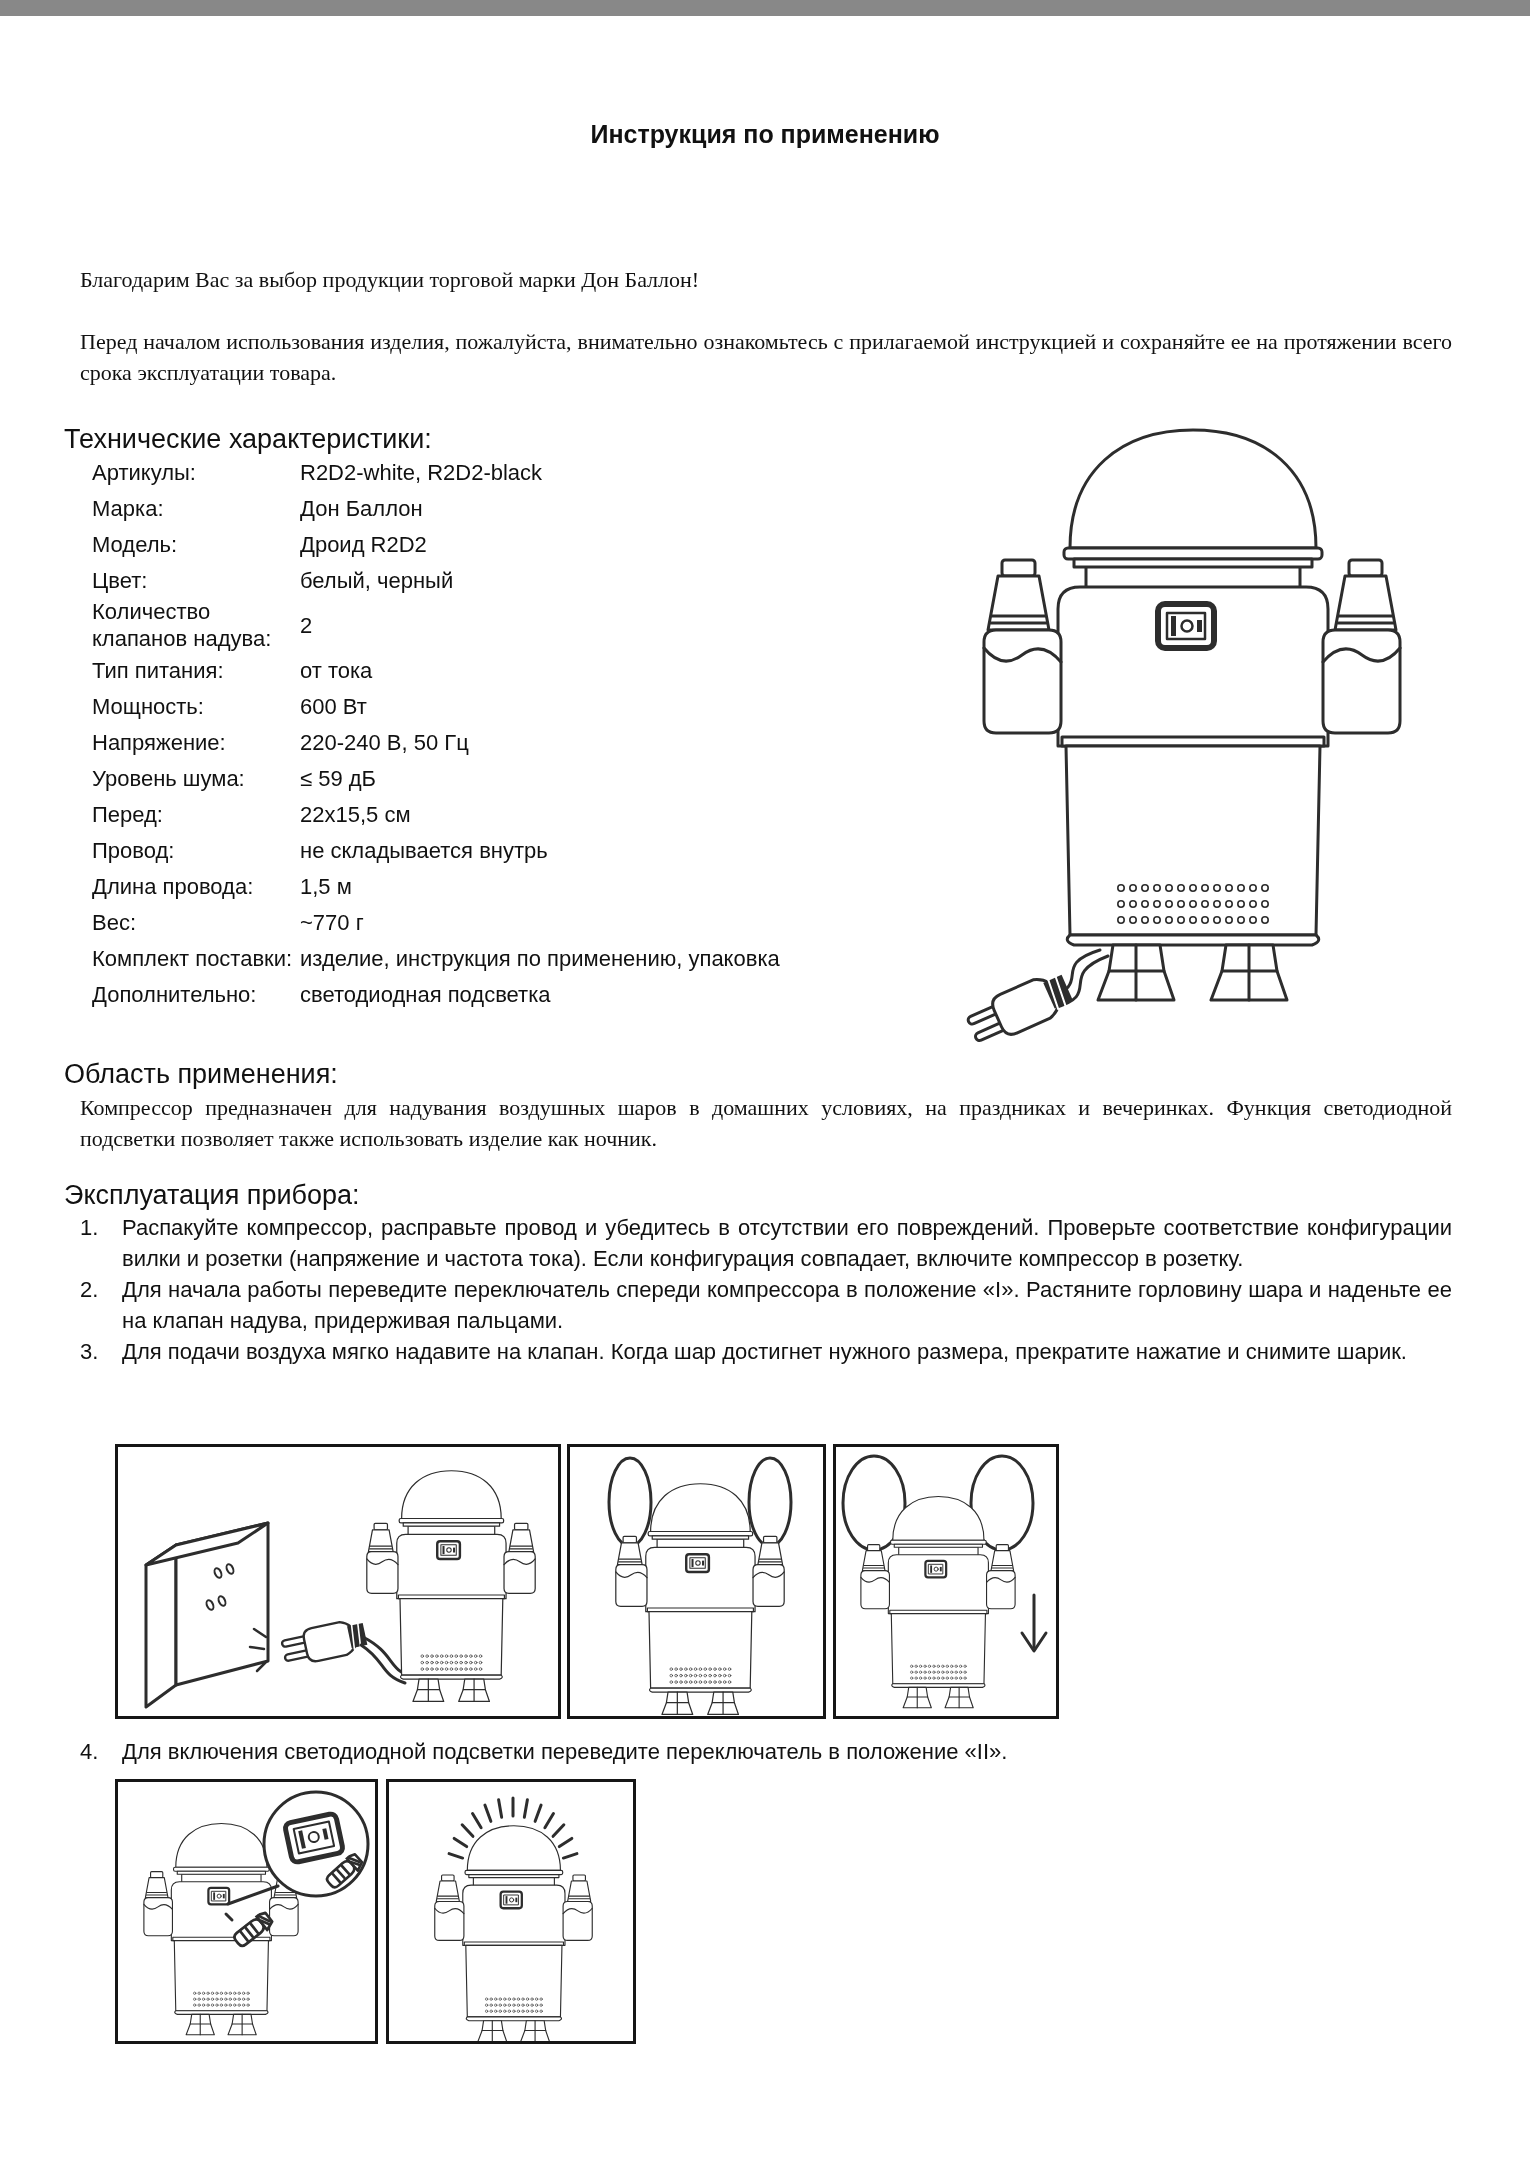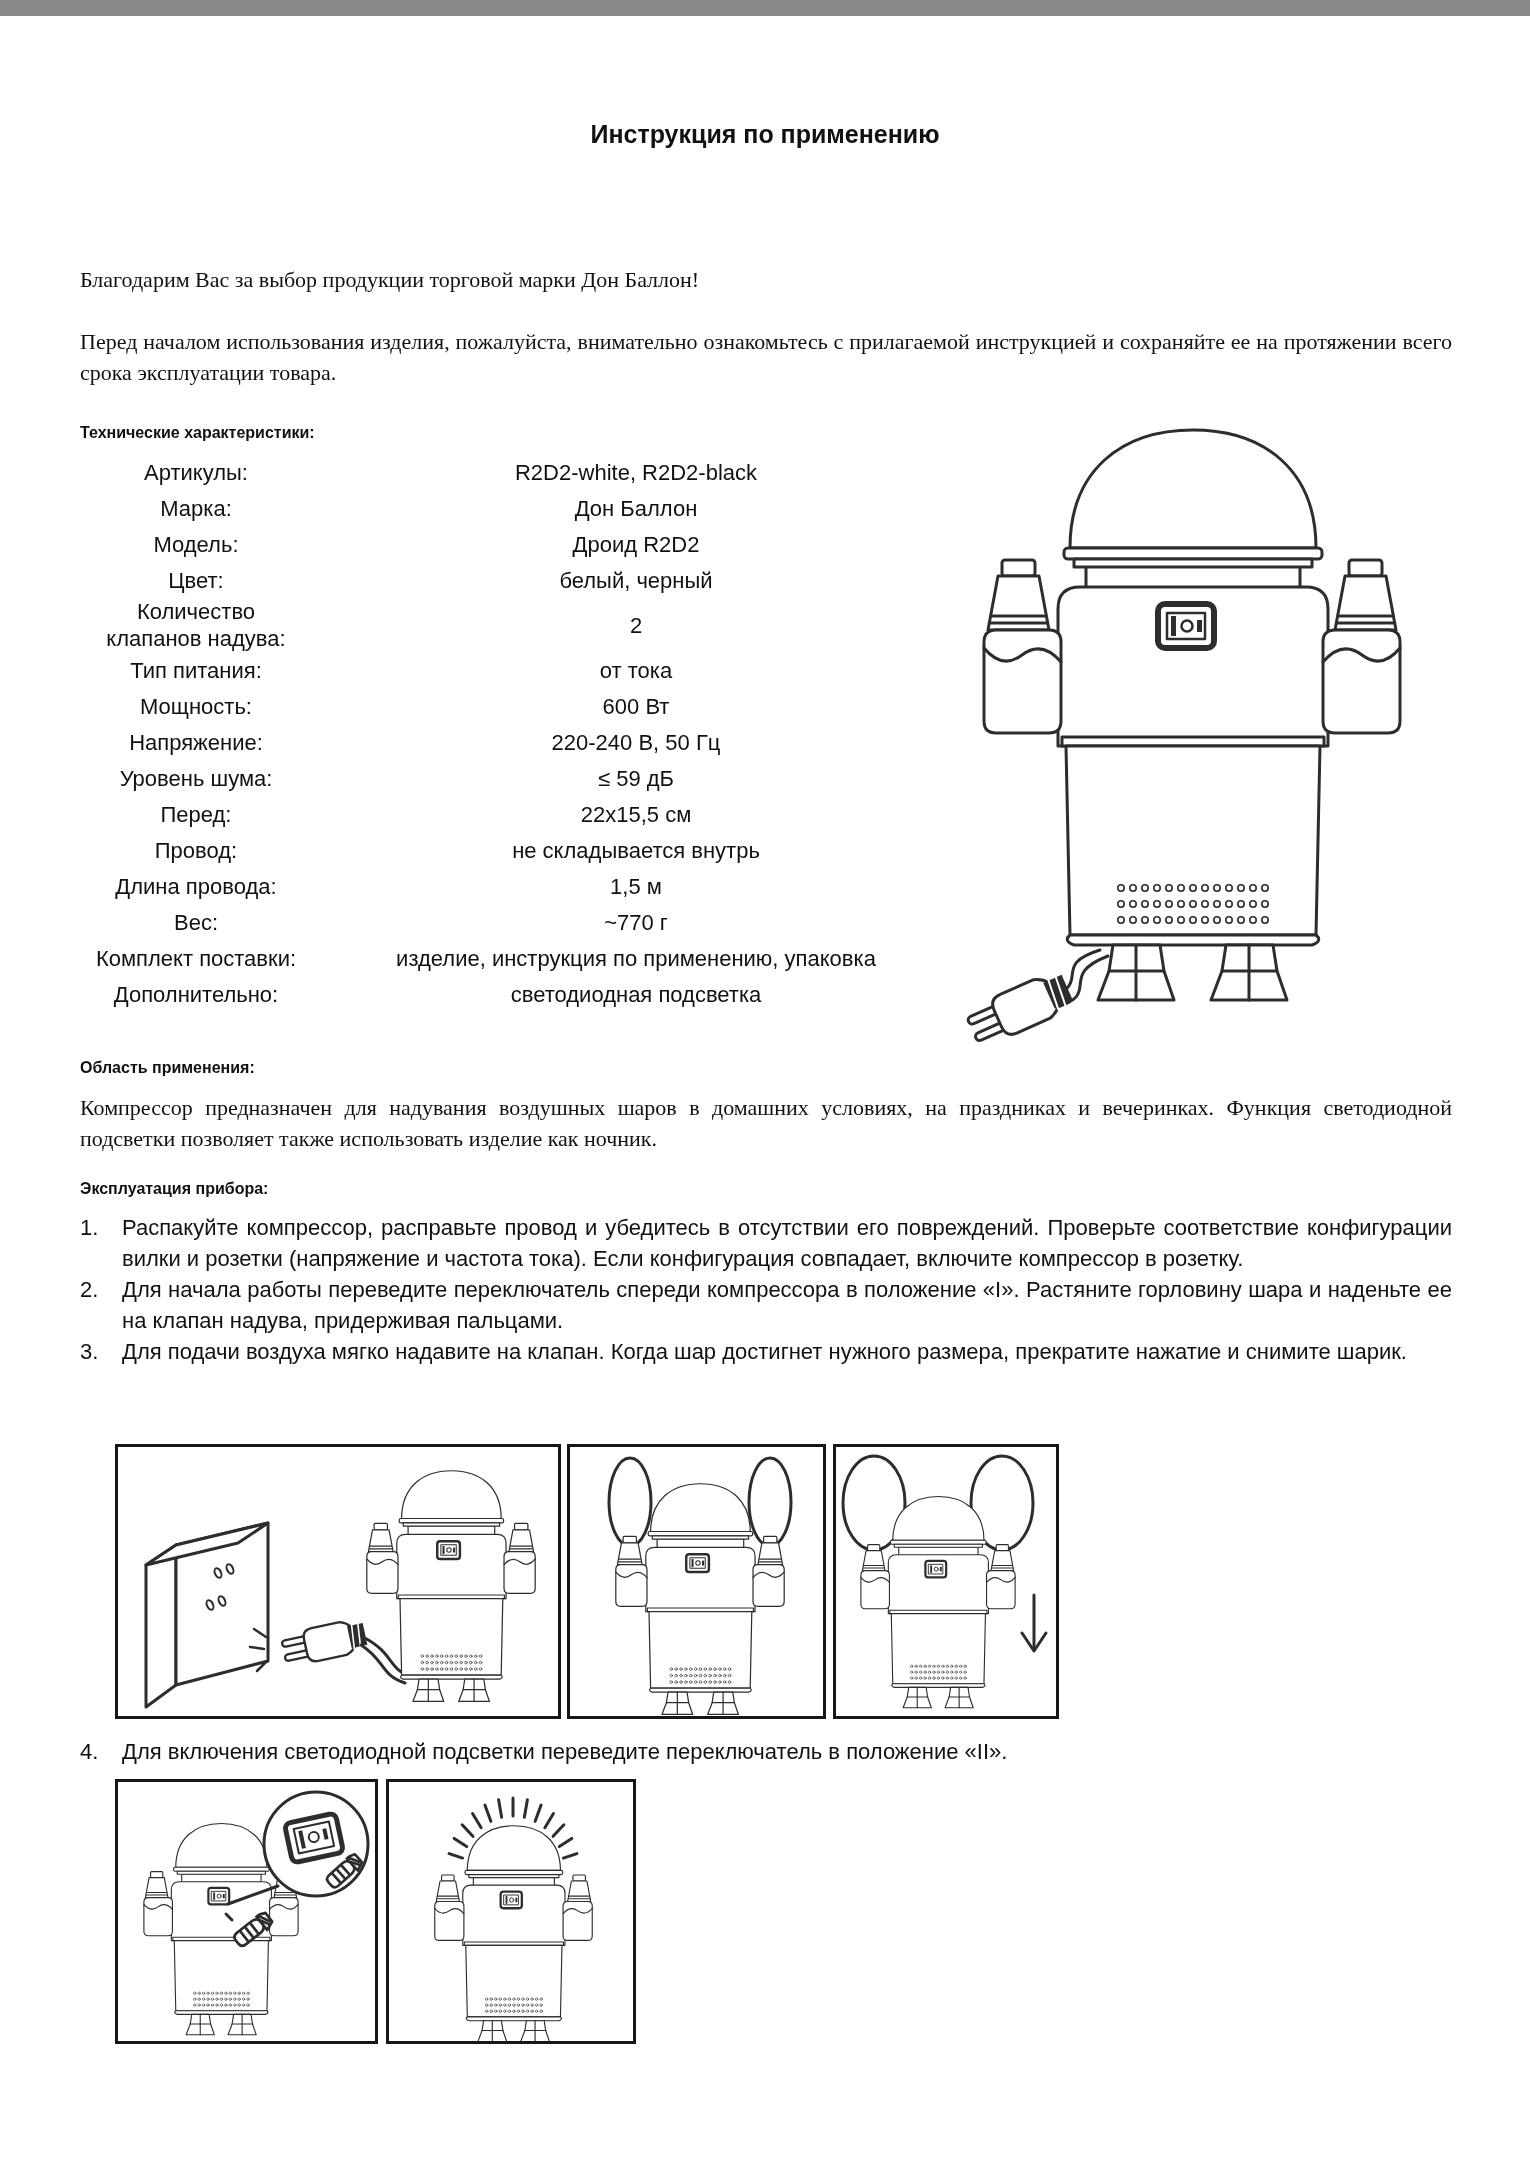--- a/index.html
+++ b/index.html
@@ -7,26 +7,26 @@
     position:relative;width:1530px;height:2164px;background:#ffffff;
     font-family:"Liberation Sans", sans-serif;color:#111;overflow:hidden;
     margin:16px auto;
   }
   .abs{position:absolute;}
   .doc-title{left:0;right:0;top:104px;text-align:center;font-size:25px;font-weight:bold;}
   .doc-subtitle{left:0;right:0;top:184px;text-align:center;font-size:24px;font-weight:bold;}
   .para{left:80px;width:1372px;font-size:22px;line-height:31px;font-family:Liberation Serif, serif;}
   .p1{top:248px;}
   .p2{top:310px;text-align:justify;text-align-last:left;}
-  .h3{left:80px;font-size:16px;font-weight:bold;}
+  .h3{left:64px;font-size:27px;font-weight:normal;}
   .h-tech{top:408px;}
   .h-app{top:1043px;}
   .h-oper{top:1164px;}
   .app-text{top:1076px;text-align:justify;text-align-last:left;}
-  .spec-table{left:92px;top:438px;width:880px;font-size:22px;text-align:center;}
+  .spec-table{left:92px;top:438px;width:880px;font-size:22px;}
   .spec-row{display:flex;align-items:center;min-height:36px;}
   .spec-label{width:208px;flex:0 0 208px;line-height:27px;}
   .spec-value{flex:1;line-height:27px;}
   .steps{left:80px;top:1196px;width:1372px;font-size:22px;}
   .step{display:flex;}
   .step-num{flex:0 0 42px;line-height:31px;}
   .step-text{flex:1;line-height:31px;text-align:justify;text-align-last:left;}
   .step4{left:80px;top:1720px;width:1372px;font-size:22px;display:flex;}
   .figrow1{top:1428px;height:275px;}
   .figrow2{top:1763px;height:265px;}

